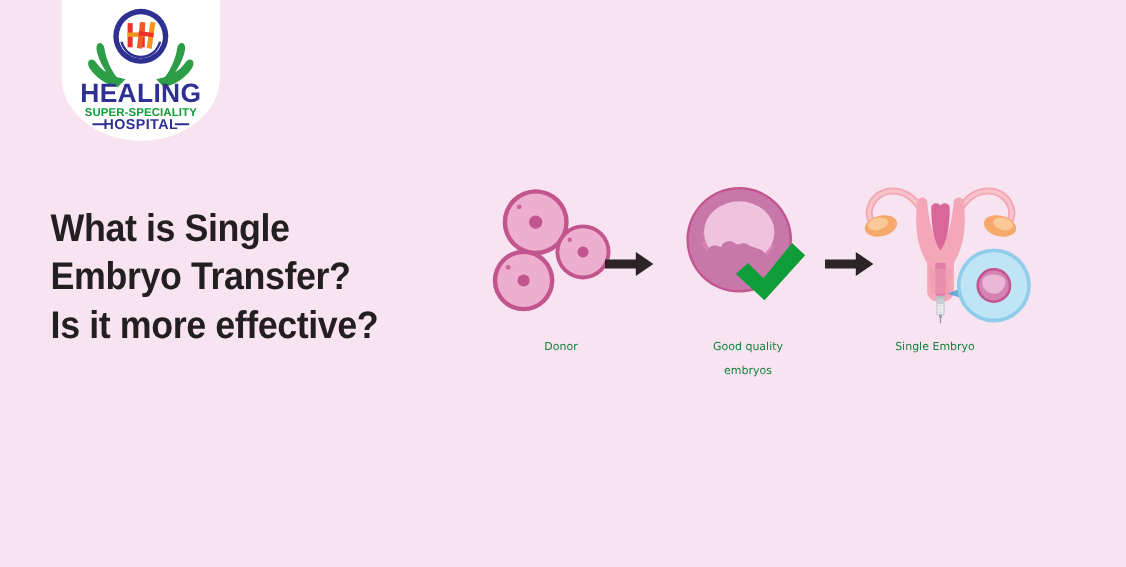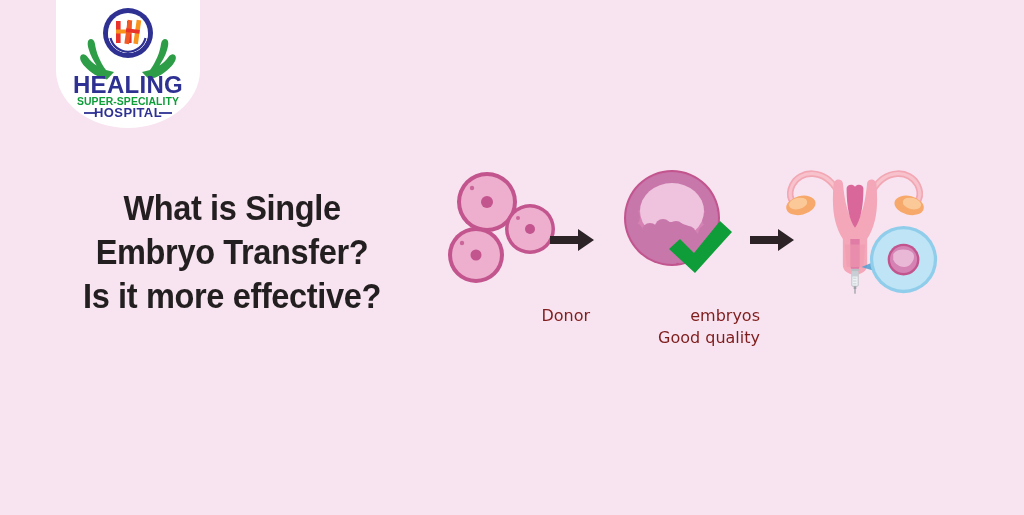--- a/index.html
+++ b/index.html
@@ -38,21 +38,20 @@
     width: 144px;
     height: 118px;
   }
 
   
   #headline {
     position: absolute;
     left: 46px;
     top: 186px;
     width: 400px;
-    text-align: center;
   }
   #headline .line {
     display: block;
     font-family: "Liberation Sans Narrow", "Liberation Sans", sans-serif;
     font-weight: bold;
     font-size: 35px;
     line-height: 44px;
     letter-spacing: -0.4px;
     color: #231f20;
     transform: scaleX(0.93);
@@ -83,25 +82,25 @@
     left: 0;
     top: 0;
     width: 160px;
     height: 140px;
   }
   .caption {
     position: absolute;
     top: 150px;
     left: 0;
     width: 160px;
-    text-align: right;
+    text-align: center;
     font-family: "DejaVu Sans", sans-serif;
-    font-size: 16px;
+    font-size: 10px;
     line-height: 22px;
-    color: #7f1d1d;
+    color: #15803d;
   }
   .caption .cl { display: block; }
 
   .arrow {
     position: absolute;
     top: 68px;
     width: 48px;
     height: 34px;
   }
   #arrow-1 { left: 128px; }
@@ -228,22 +227,22 @@
               <circle cx="88" cy="79" r="8"></circle>
             <circle cx="57" cy="84" r="8"></circle>
               <circle cx="70" cy="82" r="8"></circle>
             <circle cx="84" cy="88" r="8"></circle>
           </g>
         </g>
 
         <path d="M80 84 L94 98 L120 66 L132 77 L95 118 L69 94 Z" fill="#0f9d3a"></path>
       </svg>
       <div class="caption">
+        <span class="cl">Good quality</span>
         <span class="cl">embryos</span>
-        <span class="cl">Good quality</span>
       </div>
     </div>
 
     <svg class="arrow" id="arrow-2" viewBox="0 0 48 34" xmlns="http://www.w3.org/2000/svg">
       <path d="M2 13 H30 V6 L46 17 L30 28 V21 H2 Z" fill="#2b2325"></path>
     </svg>
 
     <div class="stage" id="stage-uterus">
       <svg class="art" viewBox="0 0 170 150" xmlns="http://www.w3.org/2000/svg" style="width:170px;">
 
@@ -288,17 +287,18 @@
           <g stroke="#b9bec4" stroke-width="0.7">
             <line x1="83" y1="132" x2="86.5" y2="132"></line>
             <line x1="83" y1="135" x2="86.5" y2="135"></line>
             <line x1="83" y1="138" x2="86.5" y2="138"></line>
           </g>
           <rect x="83.6" y="140.6" width="2.8" height="3" fill="#9aa1a8"></rect>
           <rect x="84.4" y="143.6" width="1.2" height="5" fill="#8d949b"></rect>
         </g>
       </svg>
       <div class="caption">
+        <span class="cl">Single Embryo</span>
       </div>
     </div>
 
   </div>
 </div>
 
 </body></html>

